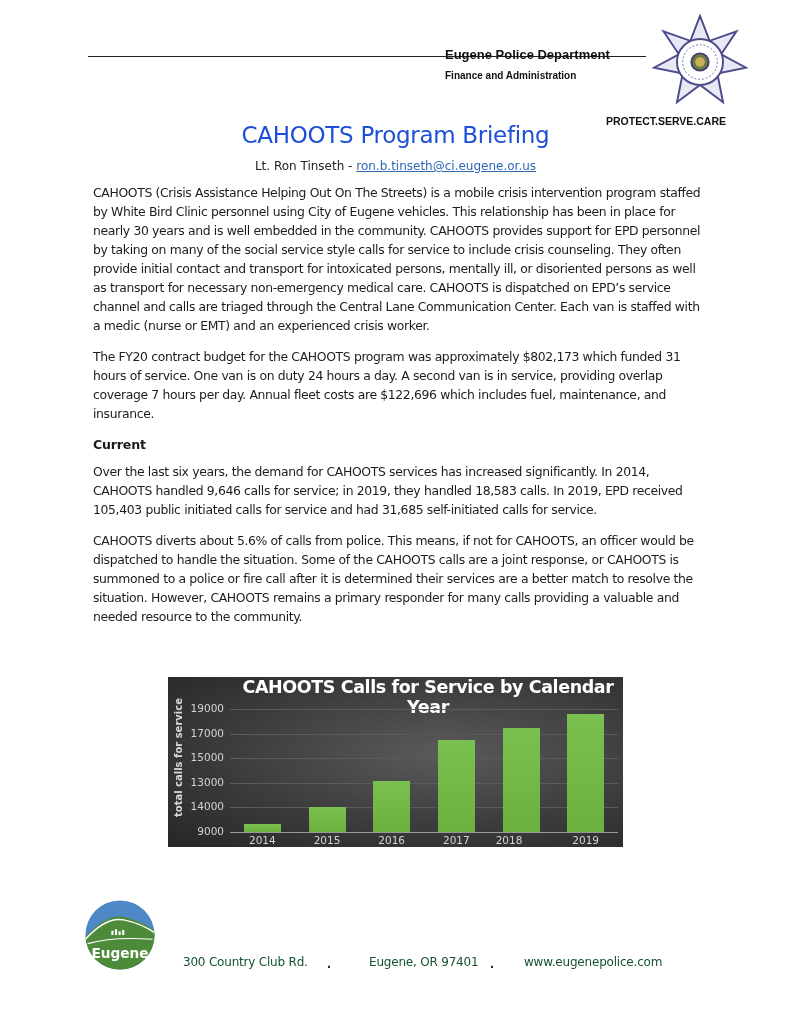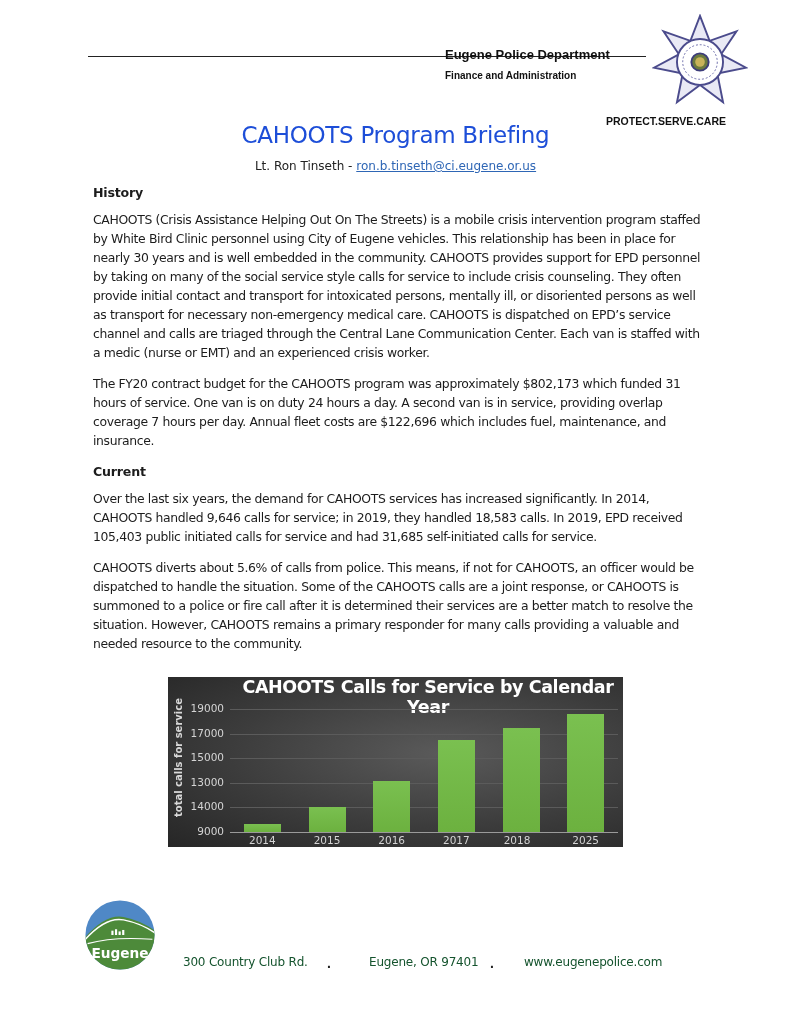--- a/index.html
+++ b/index.html
@@ -55,21 +55,20 @@
   <circle cx="50" cy="50" r="5" fill="#c9b35a"></circle>
 </svg>
 <div class="motto">PROTECT.SERVE.CARE</div>
 
 <div class="title">CAHOOTS Program Briefing</div>
 <div class="author">
   <span>Lt. Ron Tinseth - </span><a>ron.b.tinseth@ci.eugene.or.us</a>
 </div>
 
 <div class="content">
-  <h2>History</h2>
   <p>CAHOOTS (Crisis Assistance Helping Out On The Streets) is a mobile crisis intervention program staffed by White Bird Clinic personnel using City of Eugene vehicles.  This relationship has been in place for nearly 30 years and is well embedded in the community.  CAHOOTS provides support for EPD personnel by taking on many of the social service style calls for service to include crisis counseling.  They often provide initial contact and transport for intoxicated persons, mentally ill, or disoriented persons as well as transport for necessary non-emergency medical care.  CAHOOTS is dispatched on EPD’s service channel and calls are triaged through the Central Lane Communication Center.  Each van is staffed with a medic (nurse or EMT) and an experienced crisis worker.</p>
   <p>The FY20 contract budget for the CAHOOTS program was approximately $802,173 which funded 31 hours of service. One van is on duty 24 hours a day.  A second van is in service, providing overlap coverage 7 hours per day.  Annual fleet costs are $122,696 which includes fuel, maintenance, and insurance.</p>
   <h2>Current</h2>
   <p>Over the last six years, the demand for CAHOOTS services has increased significantly.  In 2014, CAHOOTS handled 9,646 calls for service; in 2019, they handled 18,583 calls.  In 2019, EPD received 105,403 public initiated calls for service and had 31,685 self-initiated calls for service.</p>
   <p>CAHOOTS diverts about 5.6% of calls from police.  This means, if not for CAHOOTS, an officer would be dispatched to handle the situation.  Some of the CAHOOTS calls are a joint response, or CAHOOTS is summoned to a police or fire call after it is determined their services are a better match to resolve the situation.  However, CAHOOTS remains a primary responder for many calls providing a valuable and needed resource to the community.</p>
 </div>
 
 <div class="chart">
   <div class="chart-title">CAHOOTS Calls for Service by Calendar Year</div>
   <div class="ylabel">total calls for service</div>
@@ -88,23 +87,23 @@
     <div class="ytick" style="top: 25px;">19000</div>
     <div class="bar" style="left: 75.8333px; top: 147.054px; height: 7.9458px;"></div>
     <div class="xtick" style="left: 69.3333px; top: 157px;">2014</div>
     <div class="bar" style="left: 140.5px; top: 130.031px; height: 24.969px;"></div>
     <div class="xtick" style="left: 134px; top: 157px;">2015</div>
     <div class="bar" style="left: 205.167px; top: 103.955px; height: 51.045px;"></div>
     <div class="xtick" style="left: 198.667px; top: 157px;">2016</div>
     <div class="bar" style="left: 269.833px; top: 62.996px; height: 92.004px;"></div>
     <div class="xtick" style="left: 263.333px; top: 157px;">2017</div>
     <div class="bar" style="left: 334.5px; top: 50.942px; height: 104.058px;"></div>
-    <div class="xtick" style="left: 324px; top: 157px;">2018</div>
+    <div class="xtick" style="left: 316px; top: 157px;">2018</div>
     <div class="bar" style="left: 399.167px; top: 37.1291px; height: 117.871px;"></div>
-    <div class="xtick" style="left: 392.667px; top: 157px;">2025</div>
+    <div class="xtick" style="left: 392.667px; top: 157px;">2019</div>
   </div>
 
 <svg class="eugene-logo" viewBox="0 0 100 100">
   <defs>
       <clipPath id="lc">
         <circle cx="50" cy="50" r="48"></circle>
       </clipPath>
     </defs>
   <g clip-path="url(#lc)">
     <rect x="0" y="0" width="100" height="100" fill="#4f88c6"></rect>

